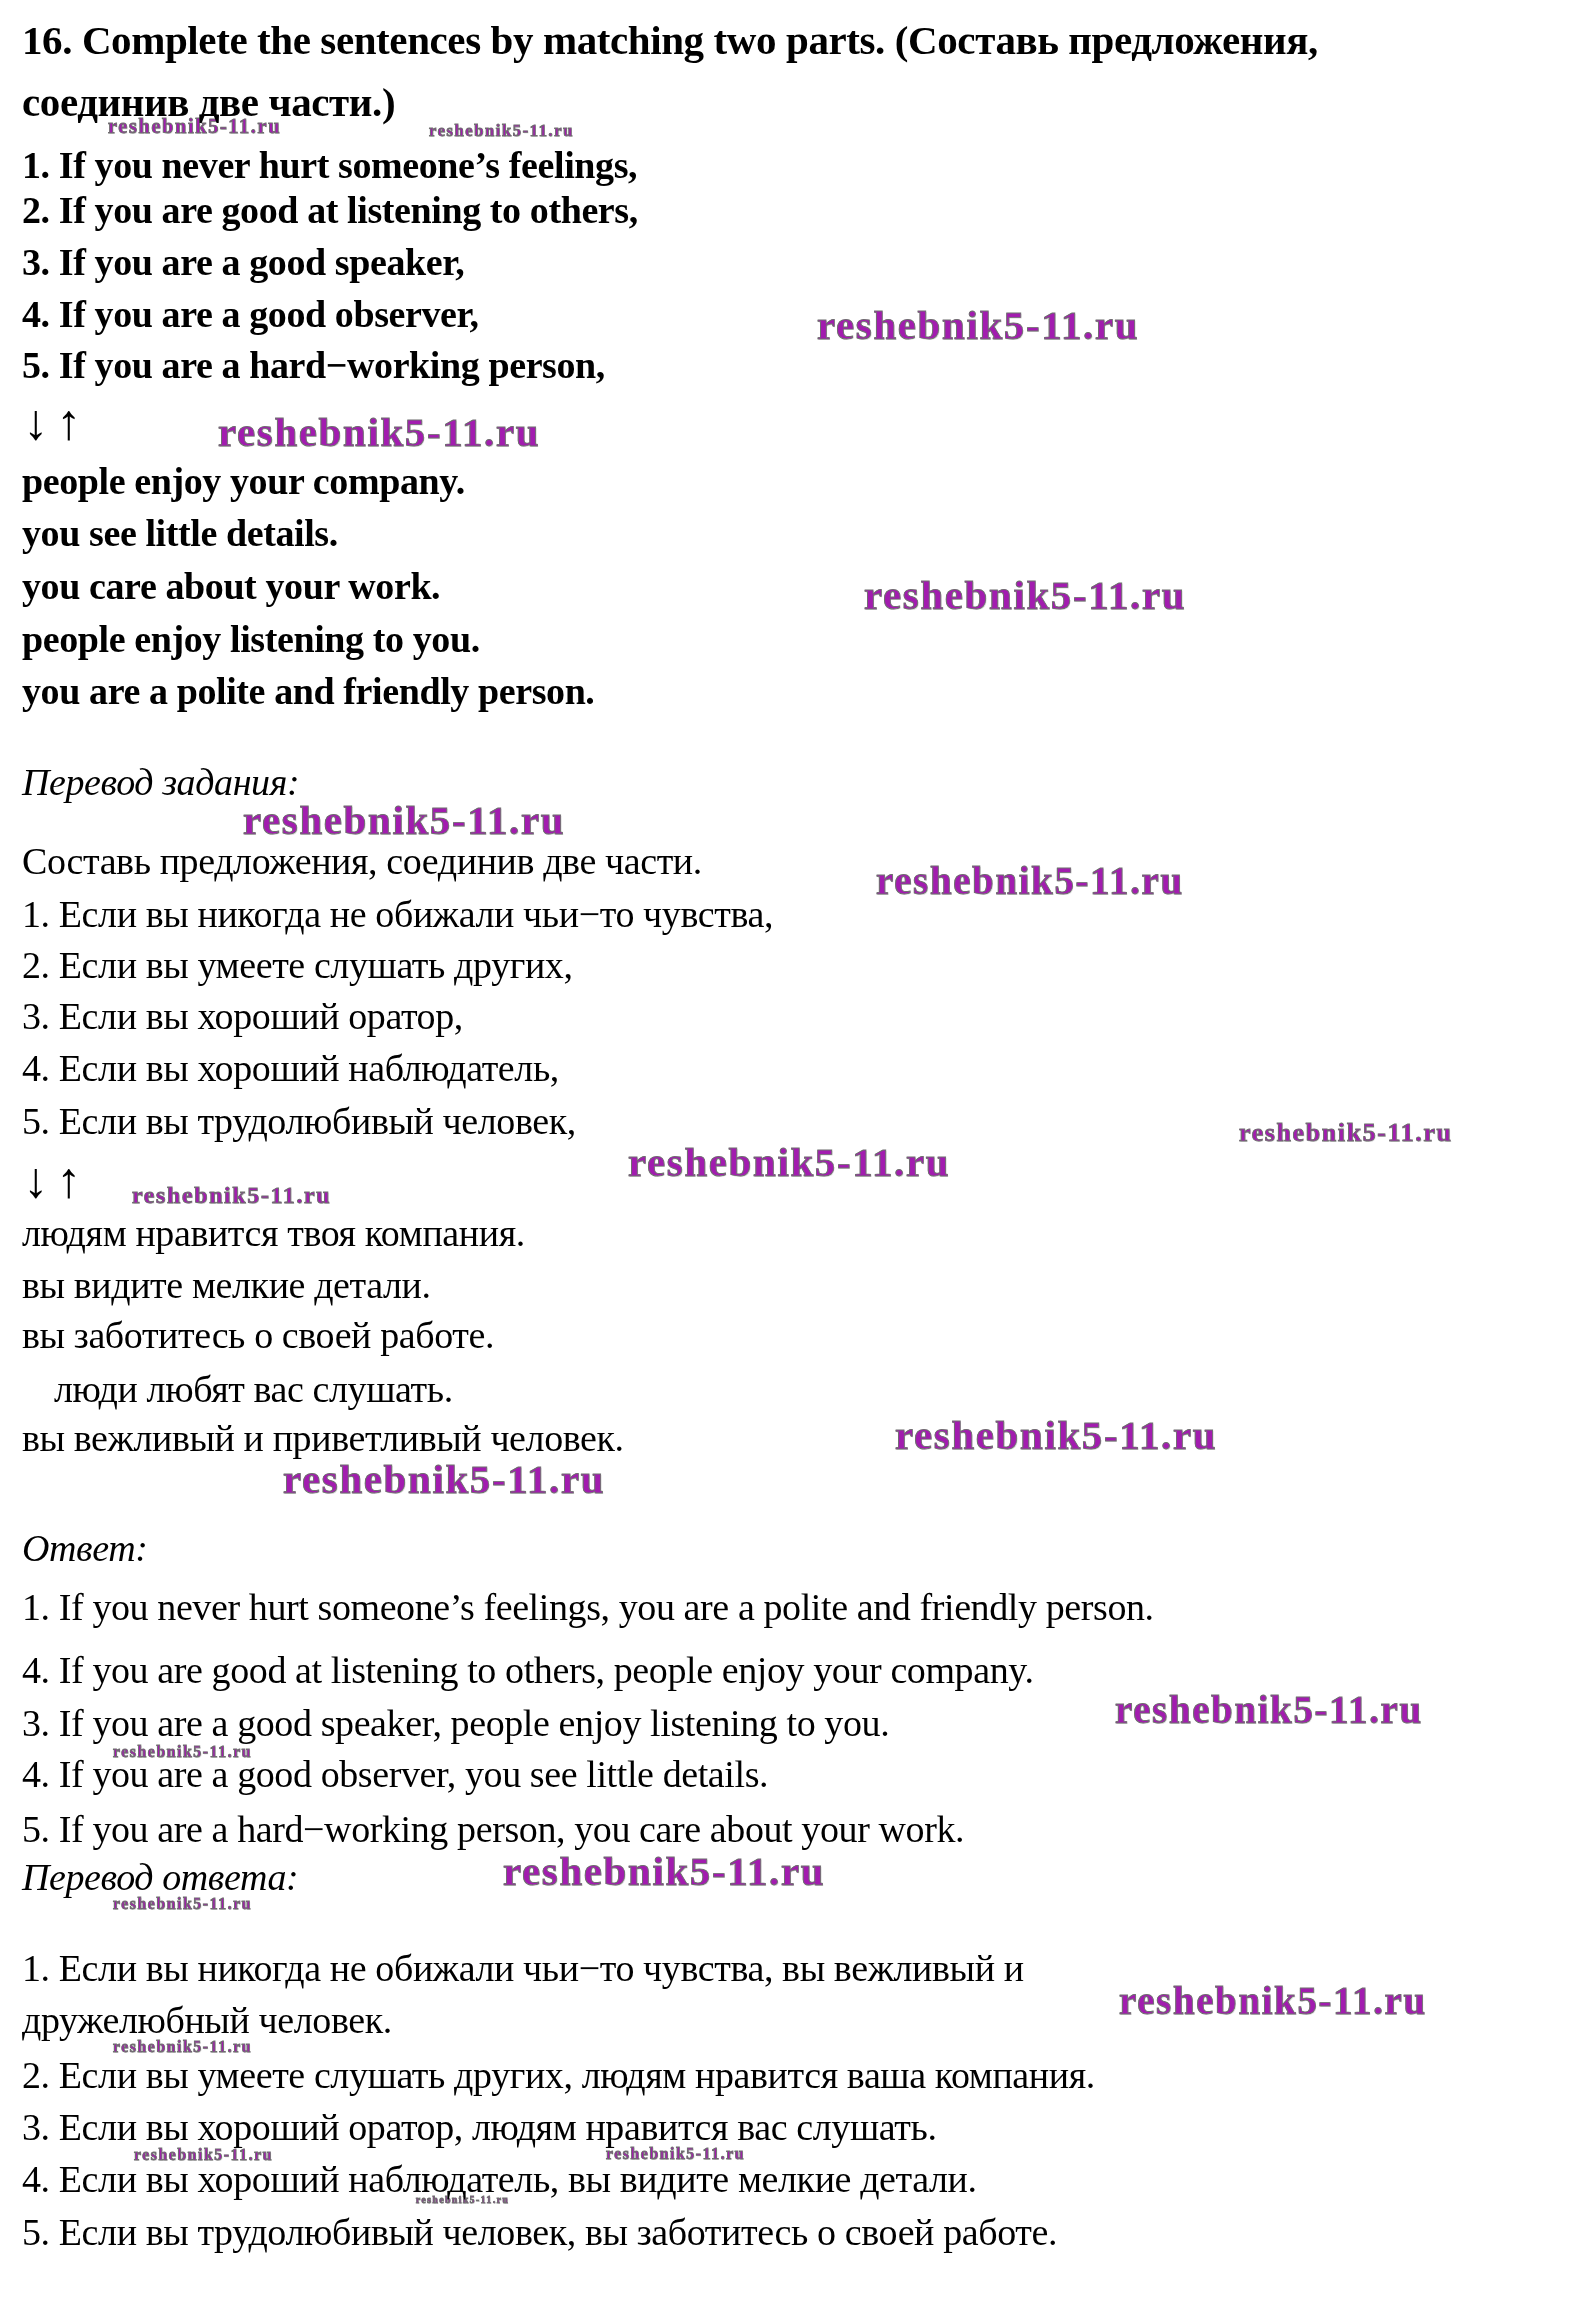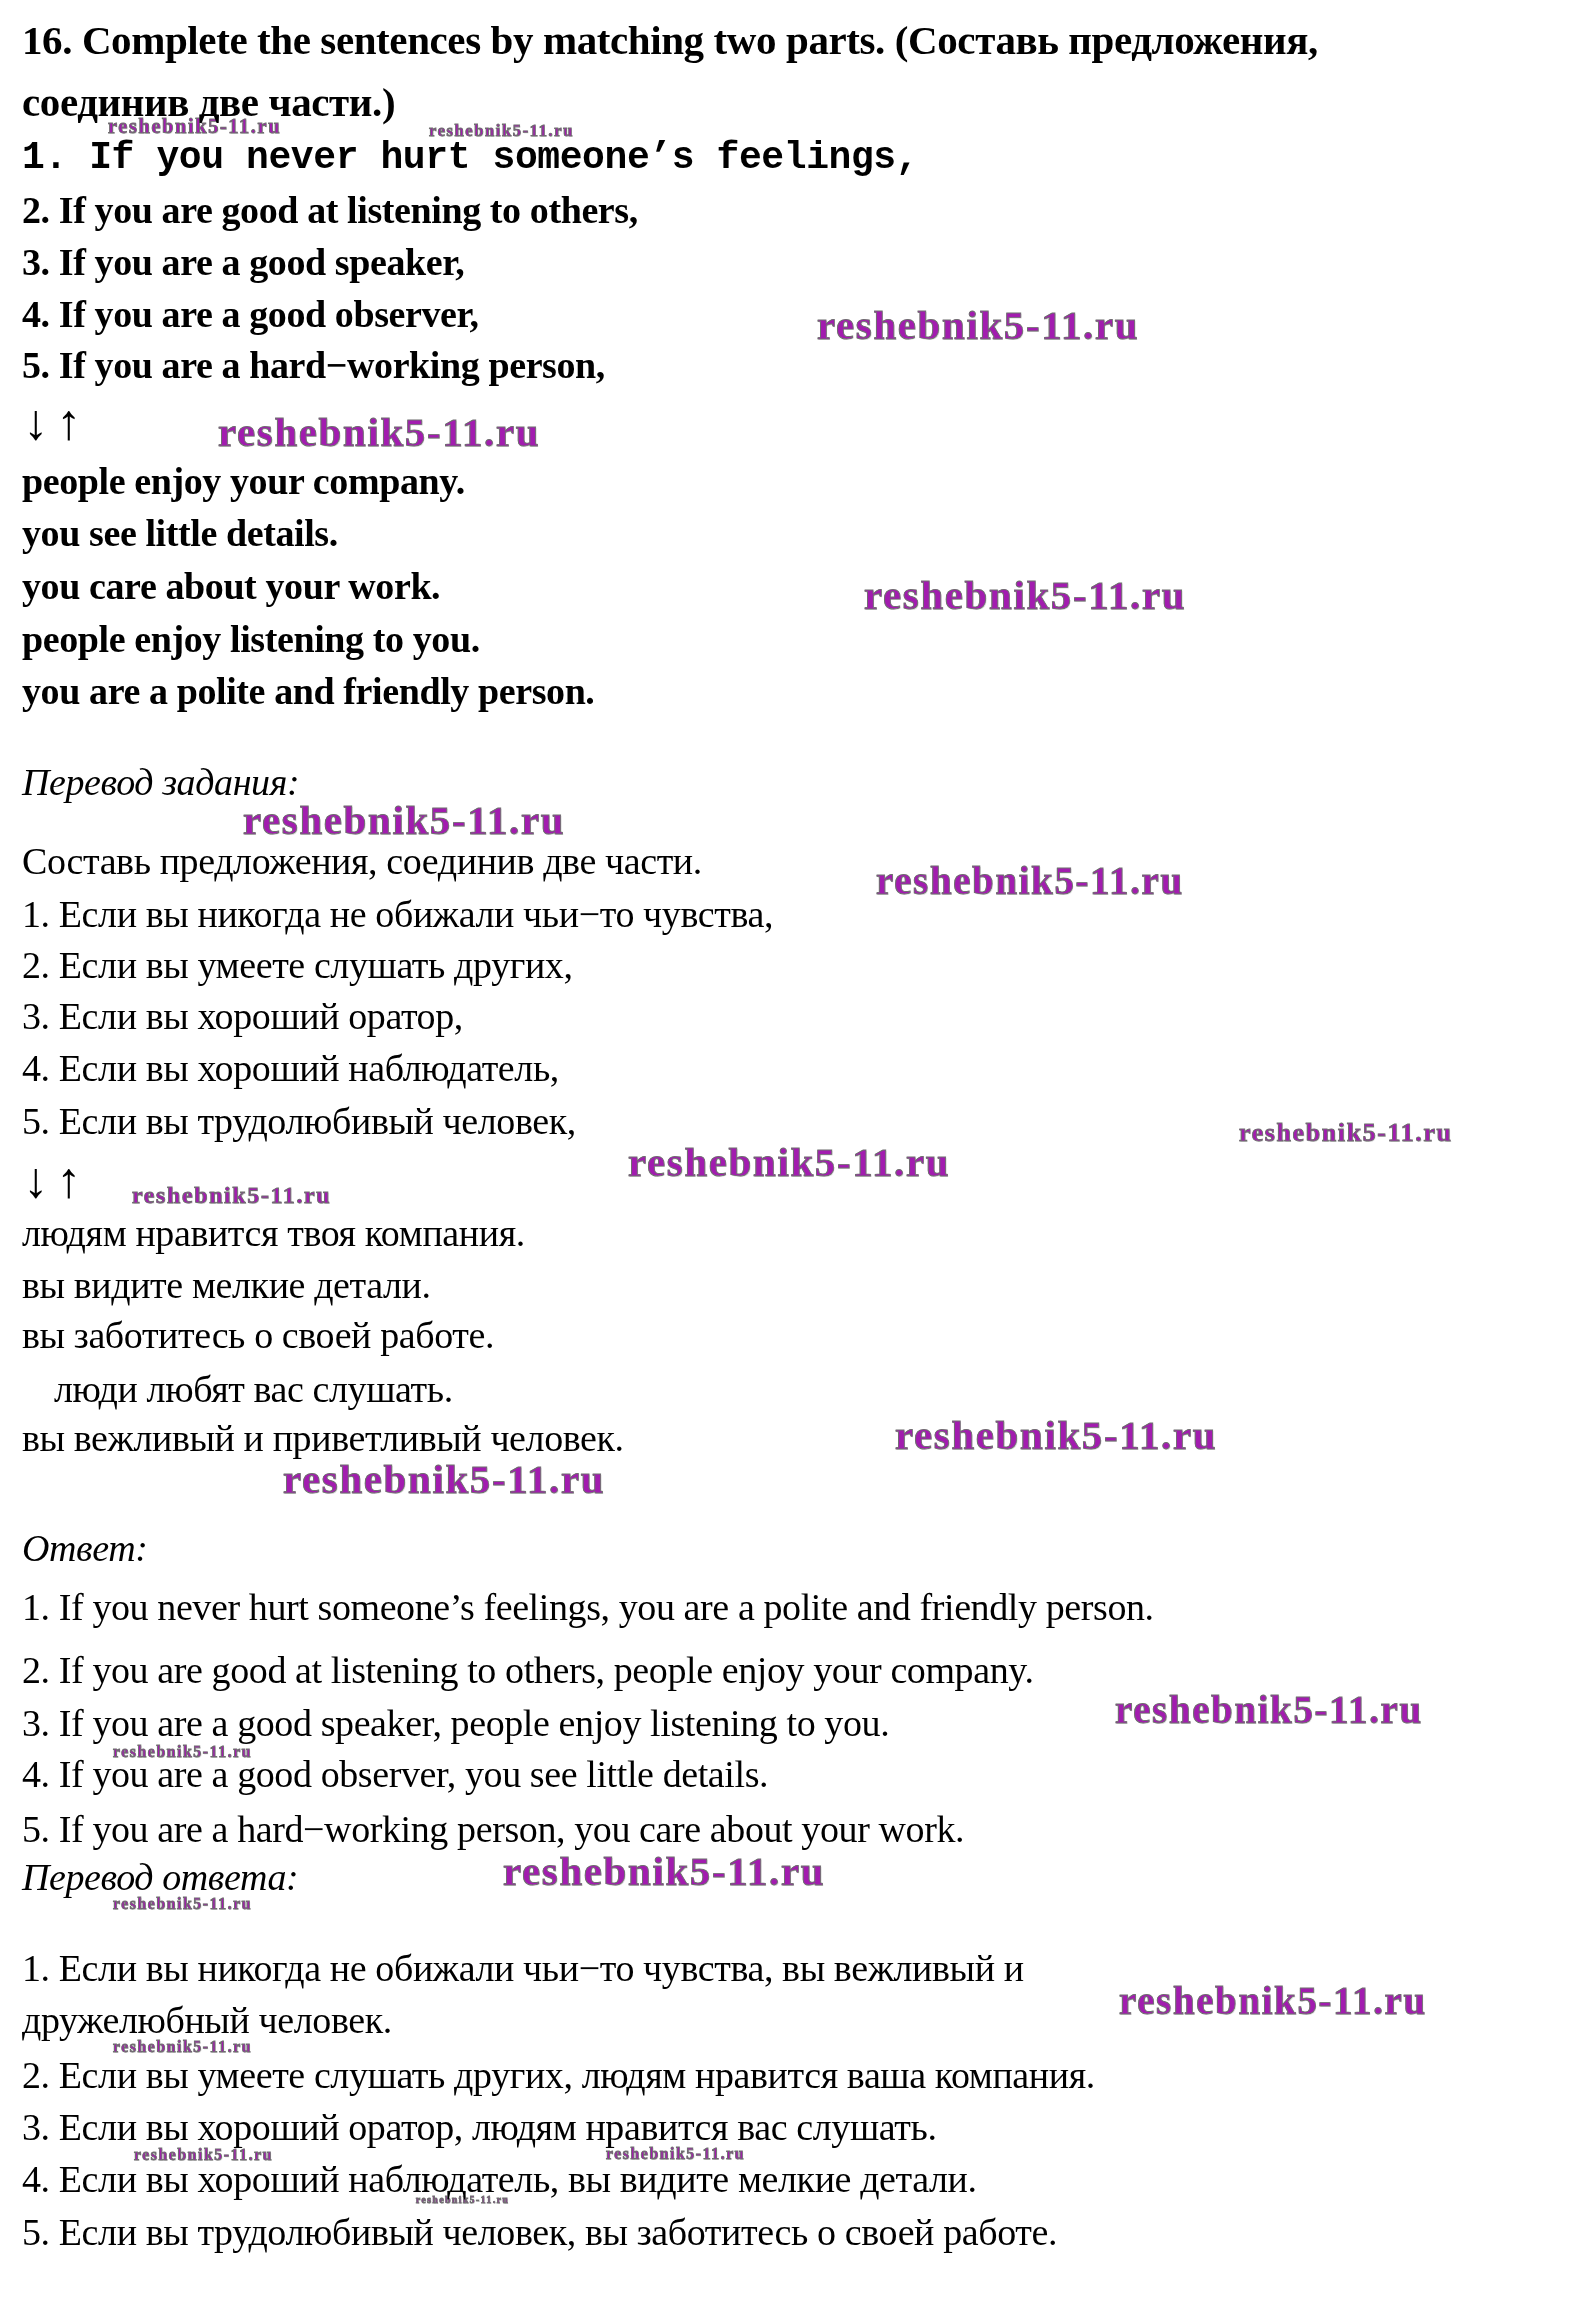--- a/index.html
+++ b/index.html
@@ -67,21 +67,21 @@
   <div class="wm" style="left:113px;top:1896px;font-size:15.7px;">reshebnik5-11.ru</div>
   <div class="wm" style="left:1119px;top:1981px;font-size:39px;">reshebnik5-11.ru</div>
   <div class="wm" style="left:113px;top:2039px;font-size:15.7px;">reshebnik5-11.ru</div>
   <div class="wm" style="left:134px;top:2147px;font-size:15.7px;">reshebnik5-11.ru</div>
   <div class="wm" style="left:606px;top:2146px;font-size:15.7px;">reshebnik5-11.ru</div>
   <div class="wm" style="left:416px;top:2196px;font-size:9.4px;">reshebnik5-11.ru</div>
 
   <div class="line title" style="top:20.4px;">16. Complete the sentences by matching two parts. (Составь предложения,</div>
   <div class="line title" style="top:82px;">соединив две части.)</div>
 
-  <div class="line b" style="top:139px;font-family:Liberation Mono, monospace;">1. If you never hurt someone’s feelings,</div>
+  <div class="line b" style="top:146px;">1. If you never hurt someone’s feelings,</div>
   <div class="line b" style="top:191px;">2. If you are good at listening to others,</div>
   <div class="line b" style="top:243px;">3. If you are a good speaker,</div>
   <div class="line b" style="top:295px;">4. If you are a good observer,</div>
   <div class="line b" style="top:346px;">5. If you are a hard−working person,</div>
 
   <div class="arrows" style="top:397px;">↓↑</div>
 
   <div class="line b" style="top:462px;">people enjoy your company.</div>
   <div class="line b" style="top:514px;">you see little details.</div>
   <div class="line b" style="top:567px;">you care about your work.</div>
@@ -101,21 +101,21 @@
 
   <div class="line" style="top:1214px;">людям нравится твоя компания.</div>
   <div class="line" style="top:1266px;">вы видите мелкие детали.</div>
   <div class="line" style="top:1316px;">вы заботитесь о своей работе.</div>
   <div class="line" style="top:1370px;margin-left:32px;">люди любят вас слушать.</div>
   <div class="line" style="top:1419px;">вы вежливый и приветливый человек.</div>
 
   <div class="line it" style="top:1507px;margin-top:22px;">Ответ:</div>
 
   <div class="line" style="top:1588px;text-align:center;">1. If you never hurt someone’s feelings, you are a polite and friendly person.</div>
-  <div class="line" style="top:1651px;">2. If you are good at listening to others, people enjoy your company.</div>
+  <div class="line" style="top:1651px;">4. If you are good at listening to others, people enjoy your company.</div>
   <div class="line" style="top:1704px;">3. If you are a good speaker, people enjoy listening to you.</div>
   <div class="line" style="top:1755px;">4. If you are a good observer, you see little details.</div>
   <div class="line" style="top:1810px;">5. If you are a hard−working person, you care about your work.</div>
 
   <div class="line it" style="top:1858px;">Перевод ответа:</div>
 
   <div class="line" style="top:1949px;">1. Если вы никогда не обижали чьи−то чувства, вы вежливый и</div>
   <div class="line" style="top:2001px;">дружелюбный человек.</div>
   <div class="line" style="top:2056px;">2. Если вы умеете слушать других, людям нравится ваша компания.</div>
   <div class="line" style="top:2108px;">3. Если вы хороший оратор, людям нравится вас слушать.</div>

